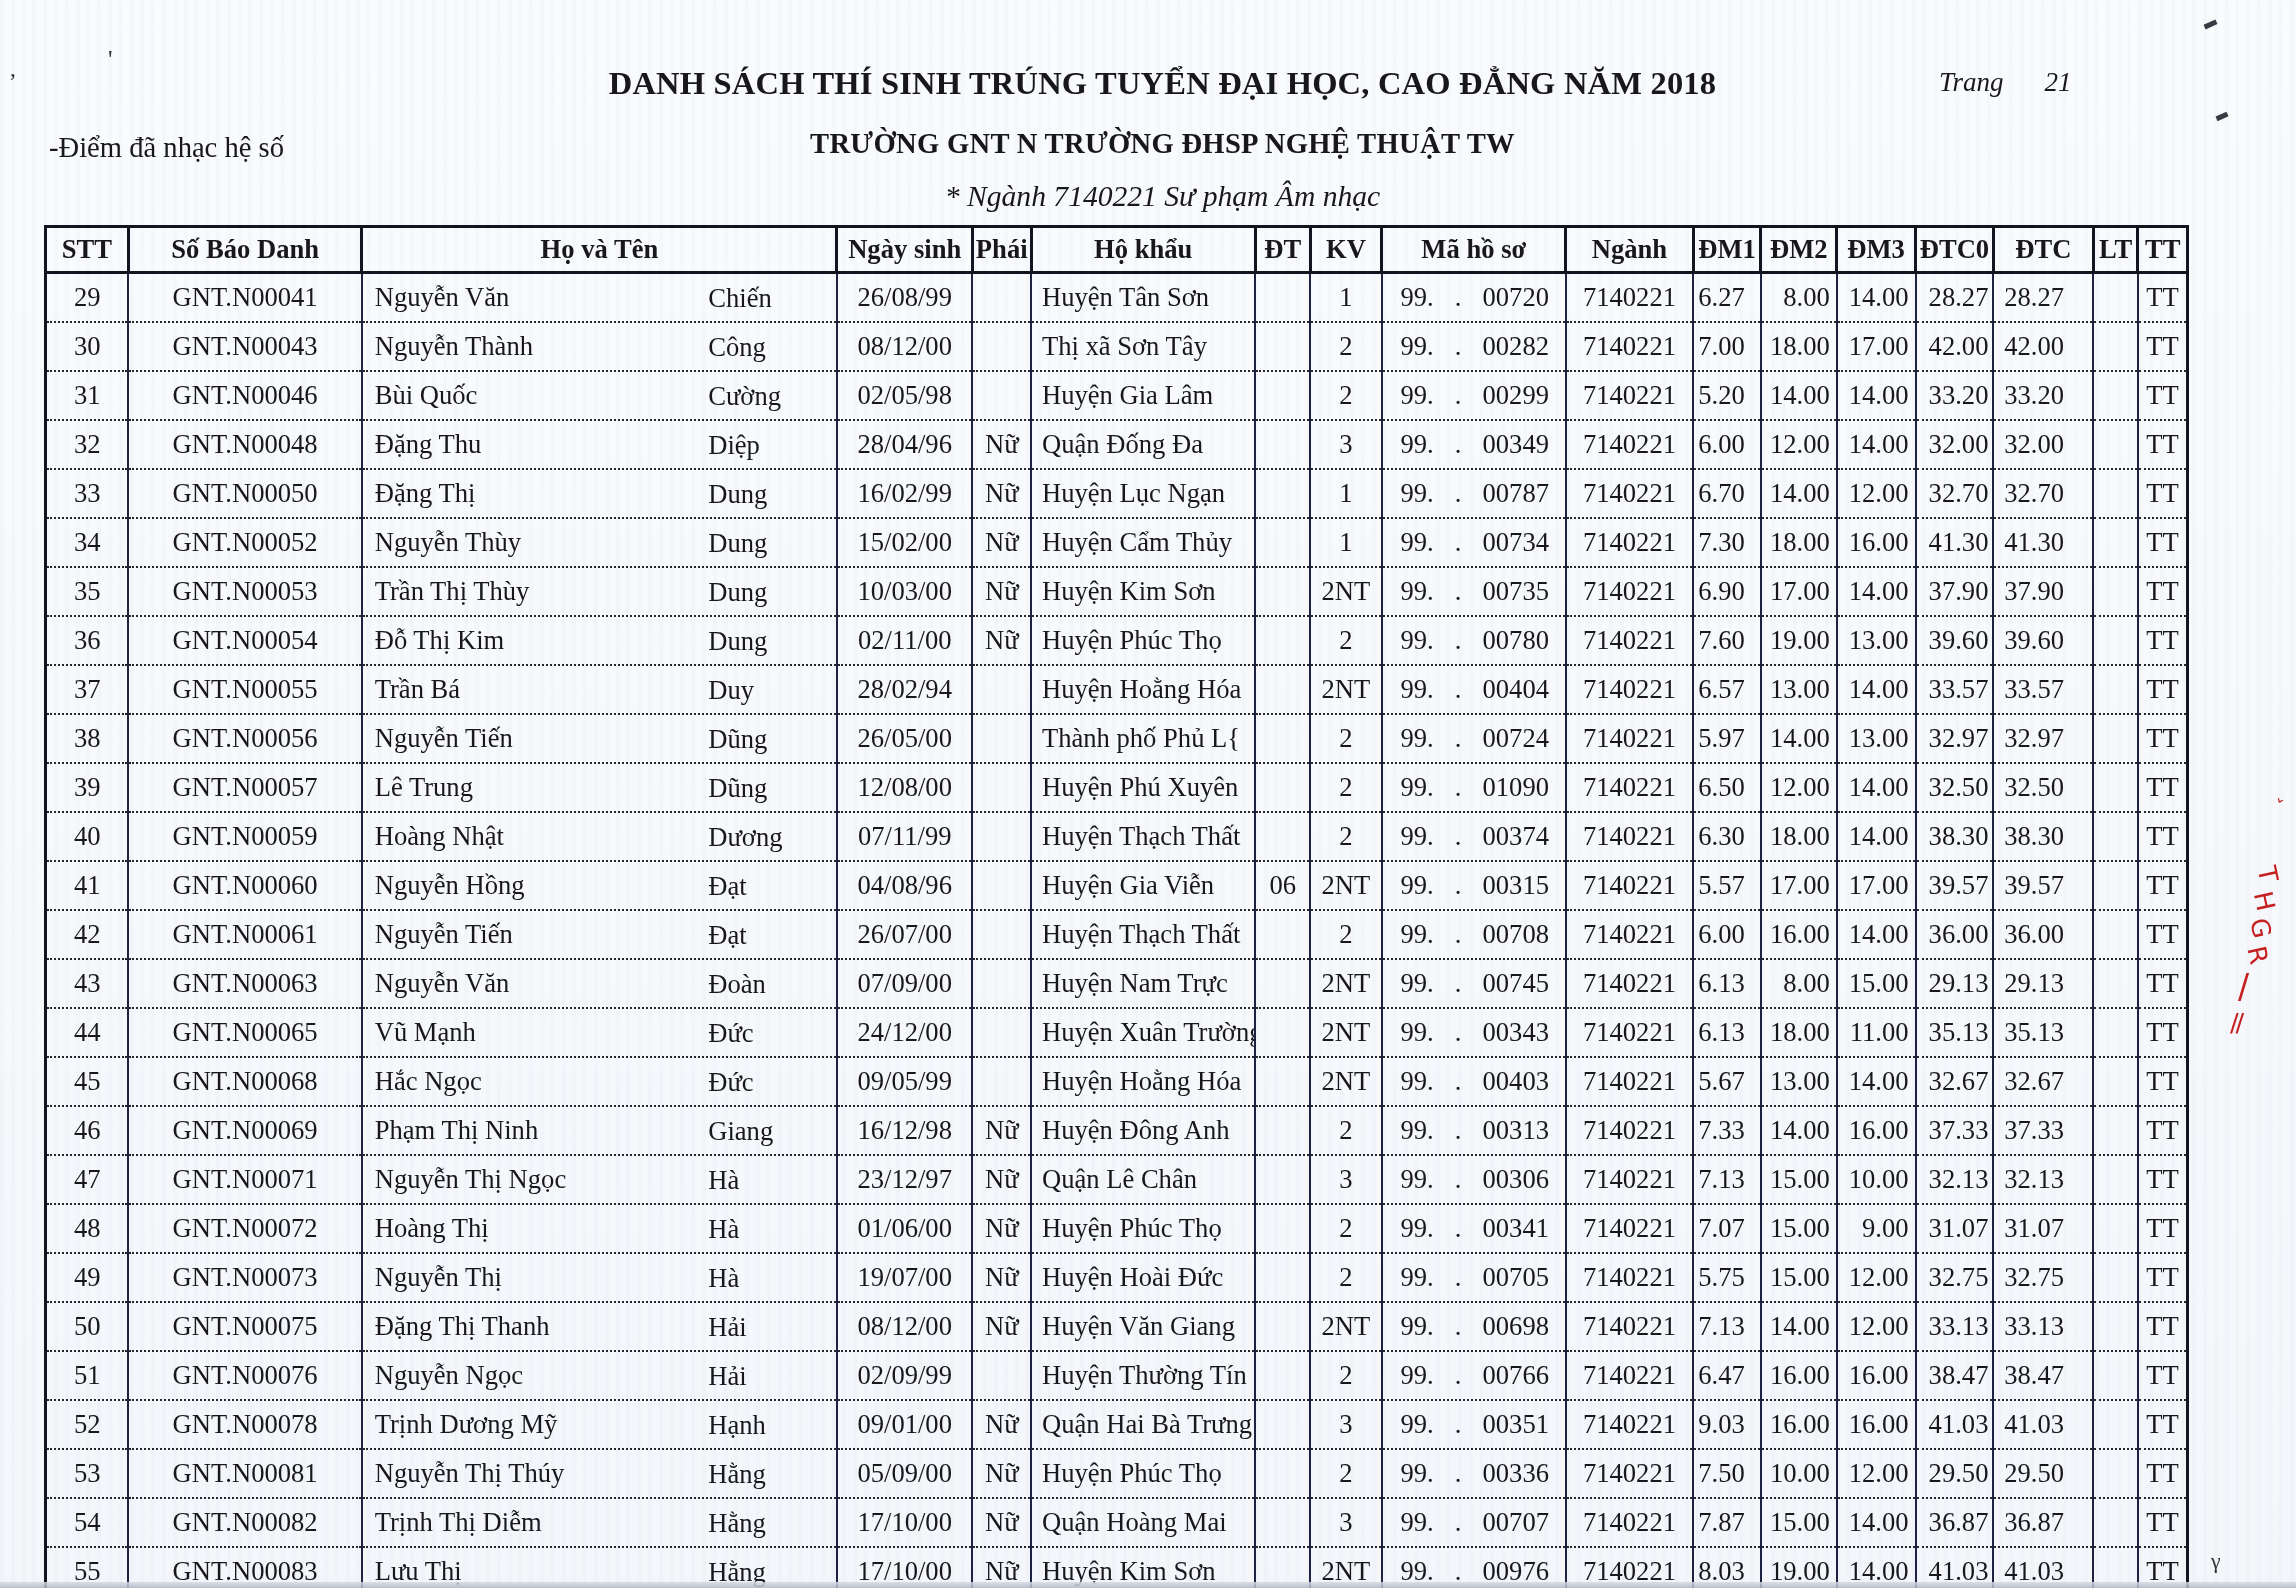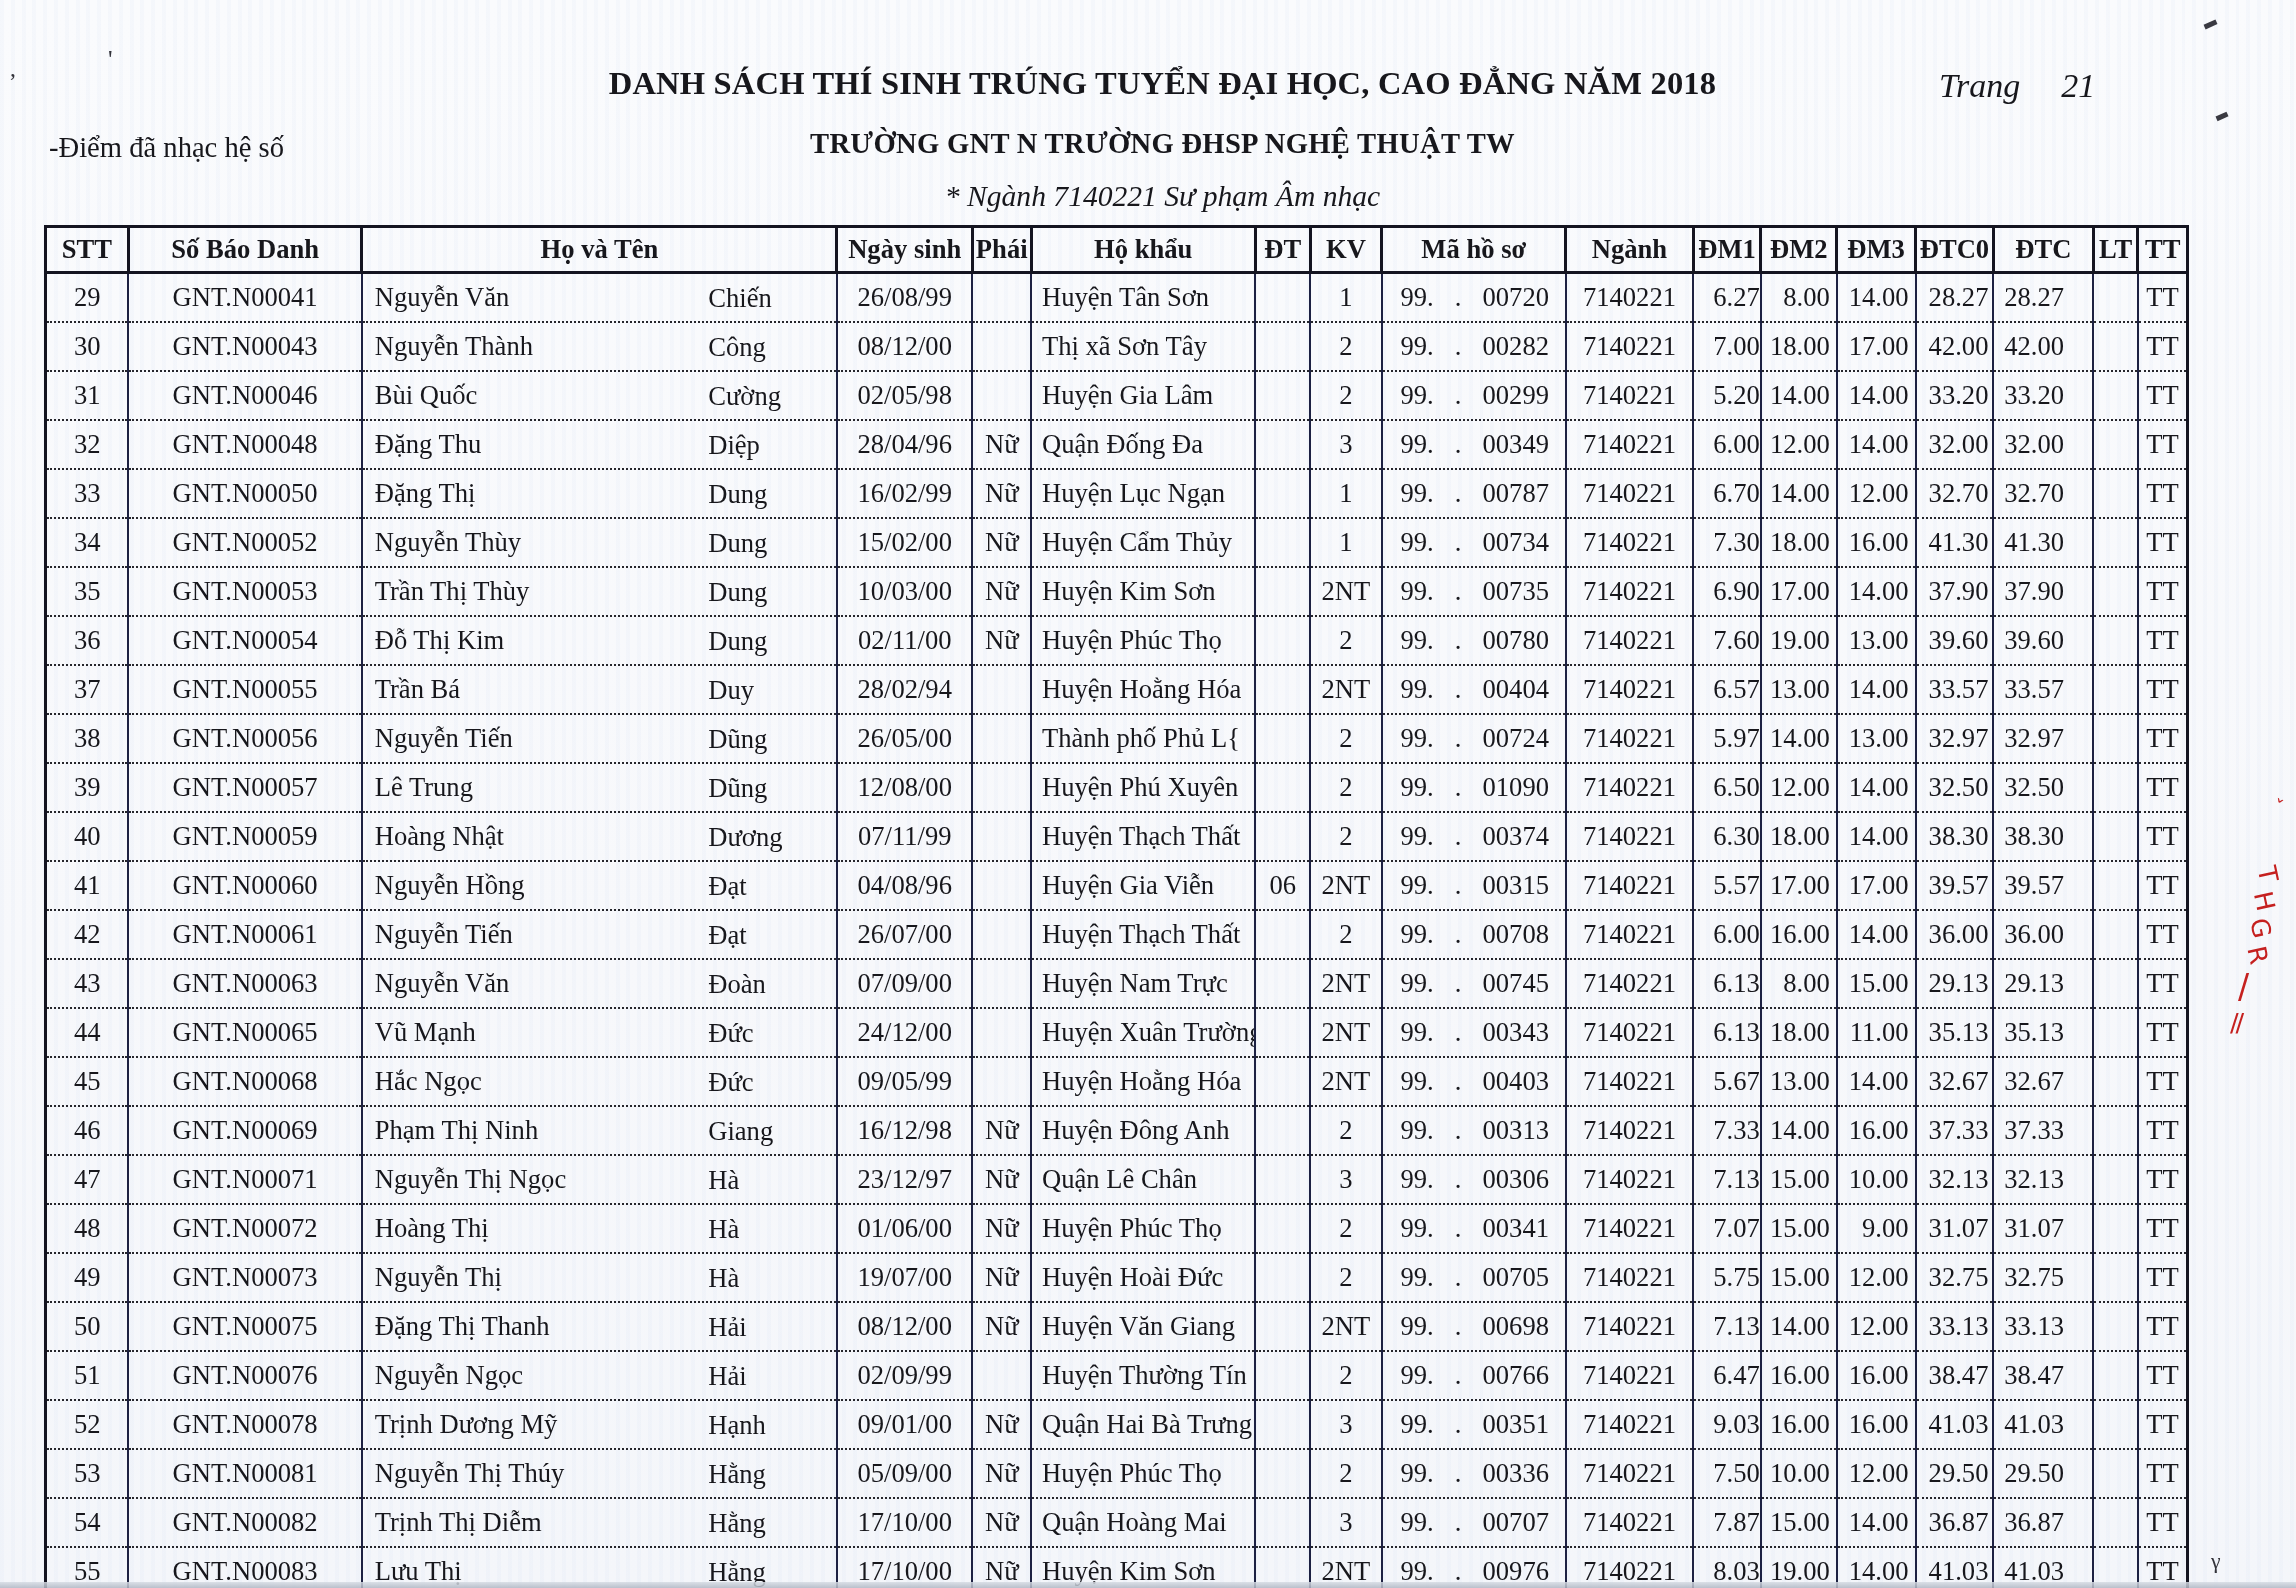--- a/index.html
+++ b/index.html
@@ -9,21 +9,21 @@
       repeating-linear-gradient(90deg, rgba(198,213,238,.10) 0 3.9px, rgba(255,255,255,0) 3.9px 10.8px),
       linear-gradient(180deg,#fafbfd 0%,#f7f8fb 60%,#f4f6fa 100%);
     font-family:"Liberation Serif","DejaVu Serif",serif;
     color:#17171c;
   }
   .hdr-title{
     position:absolute;top:65px;left:0;width:2325px;text-align:center;
     font-size:32.5px;font-weight:bold;letter-spacing:0.2px;white-space:nowrap;
   }
   .hdr-page{
-    position:absolute;top:67px;left:1939px;font-style:italic;font-size:34px;white-space:nowrap;
+    position:absolute;top:67px;left:1939px;font-style:italic;font-size:27px;white-space:nowrap;
   }
   .hdr-page .pg-num{margin-left:41px;}
   .hdr-note{position:absolute;top:132px;left:49px;font-size:28.6px;}
   .hdr-school{
     position:absolute;top:128px;left:0;width:2325px;text-align:center;
     font-size:28.6px;font-weight:bold;letter-spacing:0.3px;white-space:nowrap;
   }
   .hdr-major{
     position:absolute;top:180px;left:0;width:2325px;text-align:center;
     font-size:29.6px;font-style:italic;white-space:nowrap;
@@ -53,21 +53,21 @@
   .c-name .ten{position:absolute;left:73%;top:50%;transform:translateY(-50%);}
   .c-dob{width:134px;text-align:center;}
   .c-phai{width:58px;text-align:center;}
   .c-hokhau{width:222px;text-align:left;}
   .c-hokhau span{padding-left:9.9px;}
   .c-dt{width:54px;text-align:center;}
   .c-kv{width:71px;text-align:center;}
   .c-mhs{width:182px;}
   .c-mhs .mhs-wrap{display:flex;justify-content:space-between;align-items:center;padding:0 15.8px 0 17.7px;}
   .c-nganh{width:126px;text-align:center;}
-  .c-dm1{width:67px;text-align:right;} .c-dm1 span{padding-right:0;}
+  .c-dm1{width:67px;text-align:right;} .c-dm1 span{padding-right:15px;}
   .c-dm2{width:75px;text-align:right;} .c-dm2 span{padding-right:5.9px;}
   .c-dm3{width:78px;text-align:right;} .c-dm3 span{padding-right:5.9px;}
   .c-dtc0{width:77px;text-align:right;} .c-dtc0 span{padding-right:3.9px;}
   .c-dtc{width:99px;text-align:left;} .c-dtc span{padding-left:9.9px;}
   .c-lt{width:44px;text-align:center;}
   .c-tt{width:49px;text-align:center;}
   .margin-red{position:absolute;color:#c5201f;font-family:"DejaVu Sans",sans-serif;}
   .mr-rot{display:inline-block;transform:rotate(78deg);}
   .speck{position:absolute;background:#3a3a42;}
   .scan-bottom{

